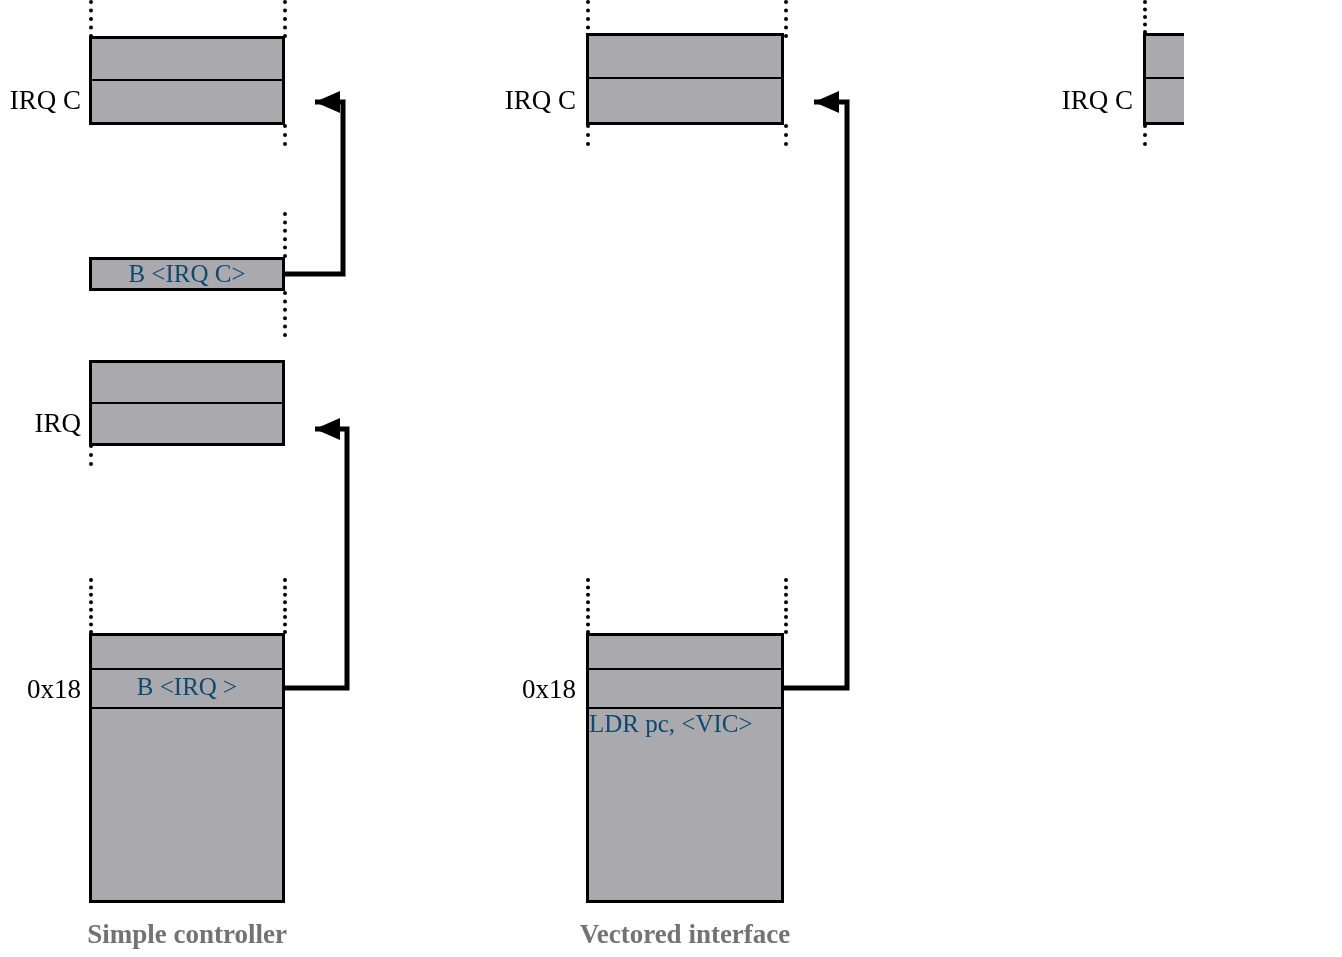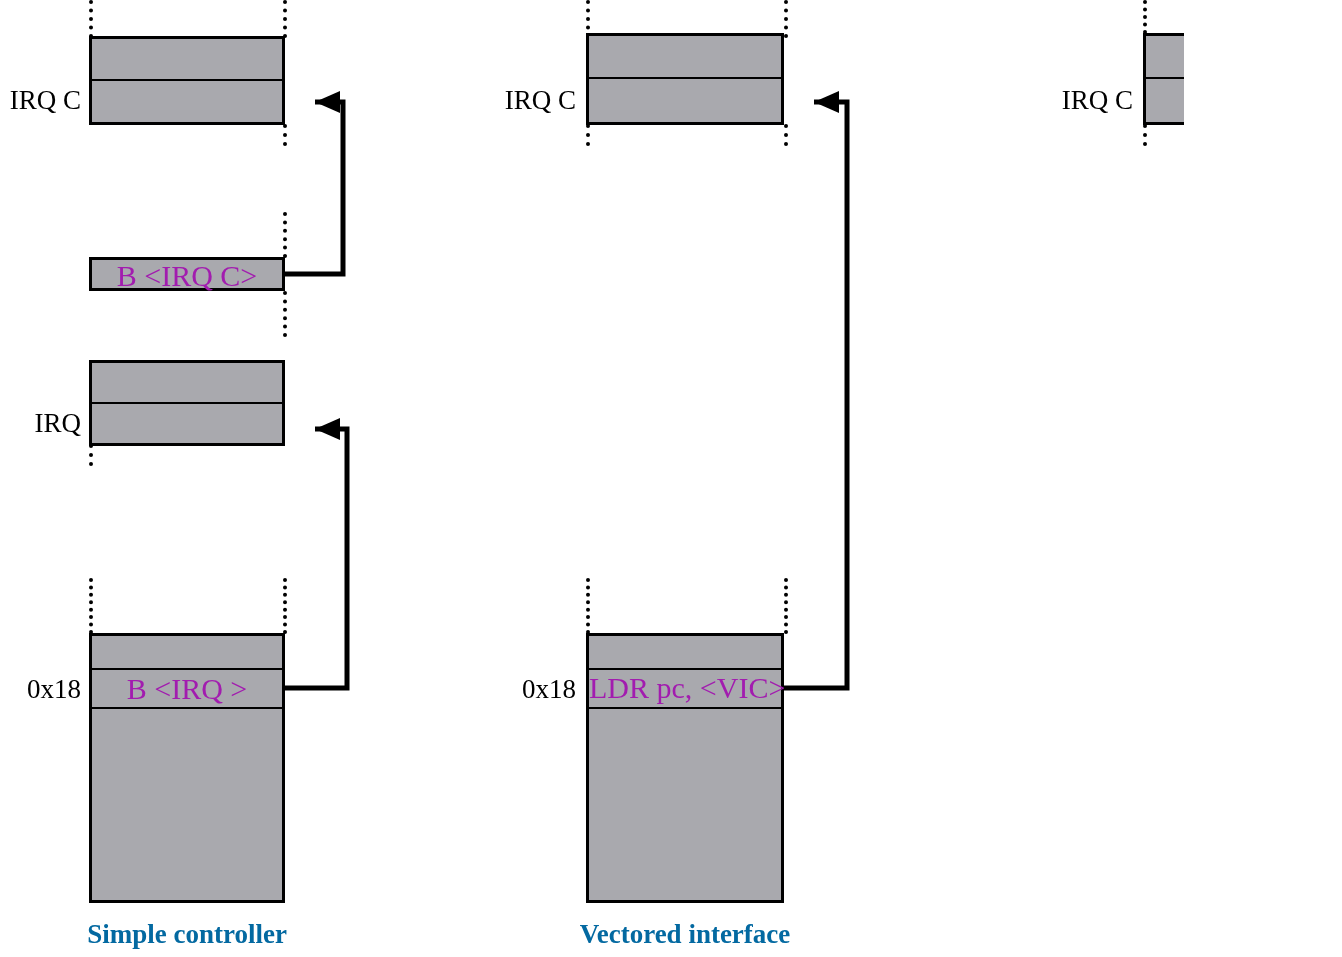--- a/index.html
+++ b/index.html
@@ -45,37 +45,37 @@
     font-size: 27px;
     line-height: 1;
     white-space: nowrap;
     text-align: right;
     color: #000;
   }
 
   
   .instr {
     position: absolute;
-    font-size: 30px;
+    font-size: 25px;
     line-height: 1;
     white-space: nowrap;
-    color: #a21caf;
+    color: #0c4a6e;
     text-align: center;
   }
   .instr.fit {
     text-align: left;
   }
 
   
   .caption {
     position: absolute;
     font-size: 27px;
     font-weight: bold;
     white-space: nowrap;
-    color: #0369a1;
+    color: #737373;
     text-align: center;
   }
 
   
   svg.connectors {
     position: absolute;
     left: 0;
     top: 0;
     width: 1342px;
     height: 957px;
@@ -129,21 +129,21 @@
   <div class="dotline" style="left:586px; top:124px; height:22px;"></div>
   <div class="dotline" style="left:784px; top:124px; height:22px;"></div>
 
   <div class="dotline" style="left:586px; top:578px; height:56px;"></div>
   <div class="dotline" style="left:784px; top:578px; height:56px;"></div>
   <div class="block" style="left:586px; top:633px; width:198px; height:270px;">
     <div class="divider" style="left:0; top:32px; width:100%;"></div>
     <div class="divider" style="left:0; top:71px; width:100%;"></div>
   </div>
   <div class="row-label" style="left:400px; top:676px; width:176px;">0x18</div>
-  <div class="instr fit" style="left:589px; top:673px; width:198px;">LDR pc, &lt;VIC&gt;</div>
+  <div class="instr fit" style="left:589px; top:711px; width:198px;">LDR pc, &lt;VIC&gt;</div>
 
   <div class="caption" style="left:535px; top:919px; width:300px;">Vectored interface</div>
 
   <div class="dotline" style="left:1143px; top:0px; height:34px;"></div>
   <div class="dotline" style="left:1337px; top:0px; height:34px;"></div>
 
   <div class="block" style="left:1143px; top:33px; width:190px; height:92px;">
     <div class="divider" style="left:0; top:41px; width:100%;"></div>
   </div>
   <div class="row-label" style="left:957px; top:87px; width:176px;">IRQ C</div>

